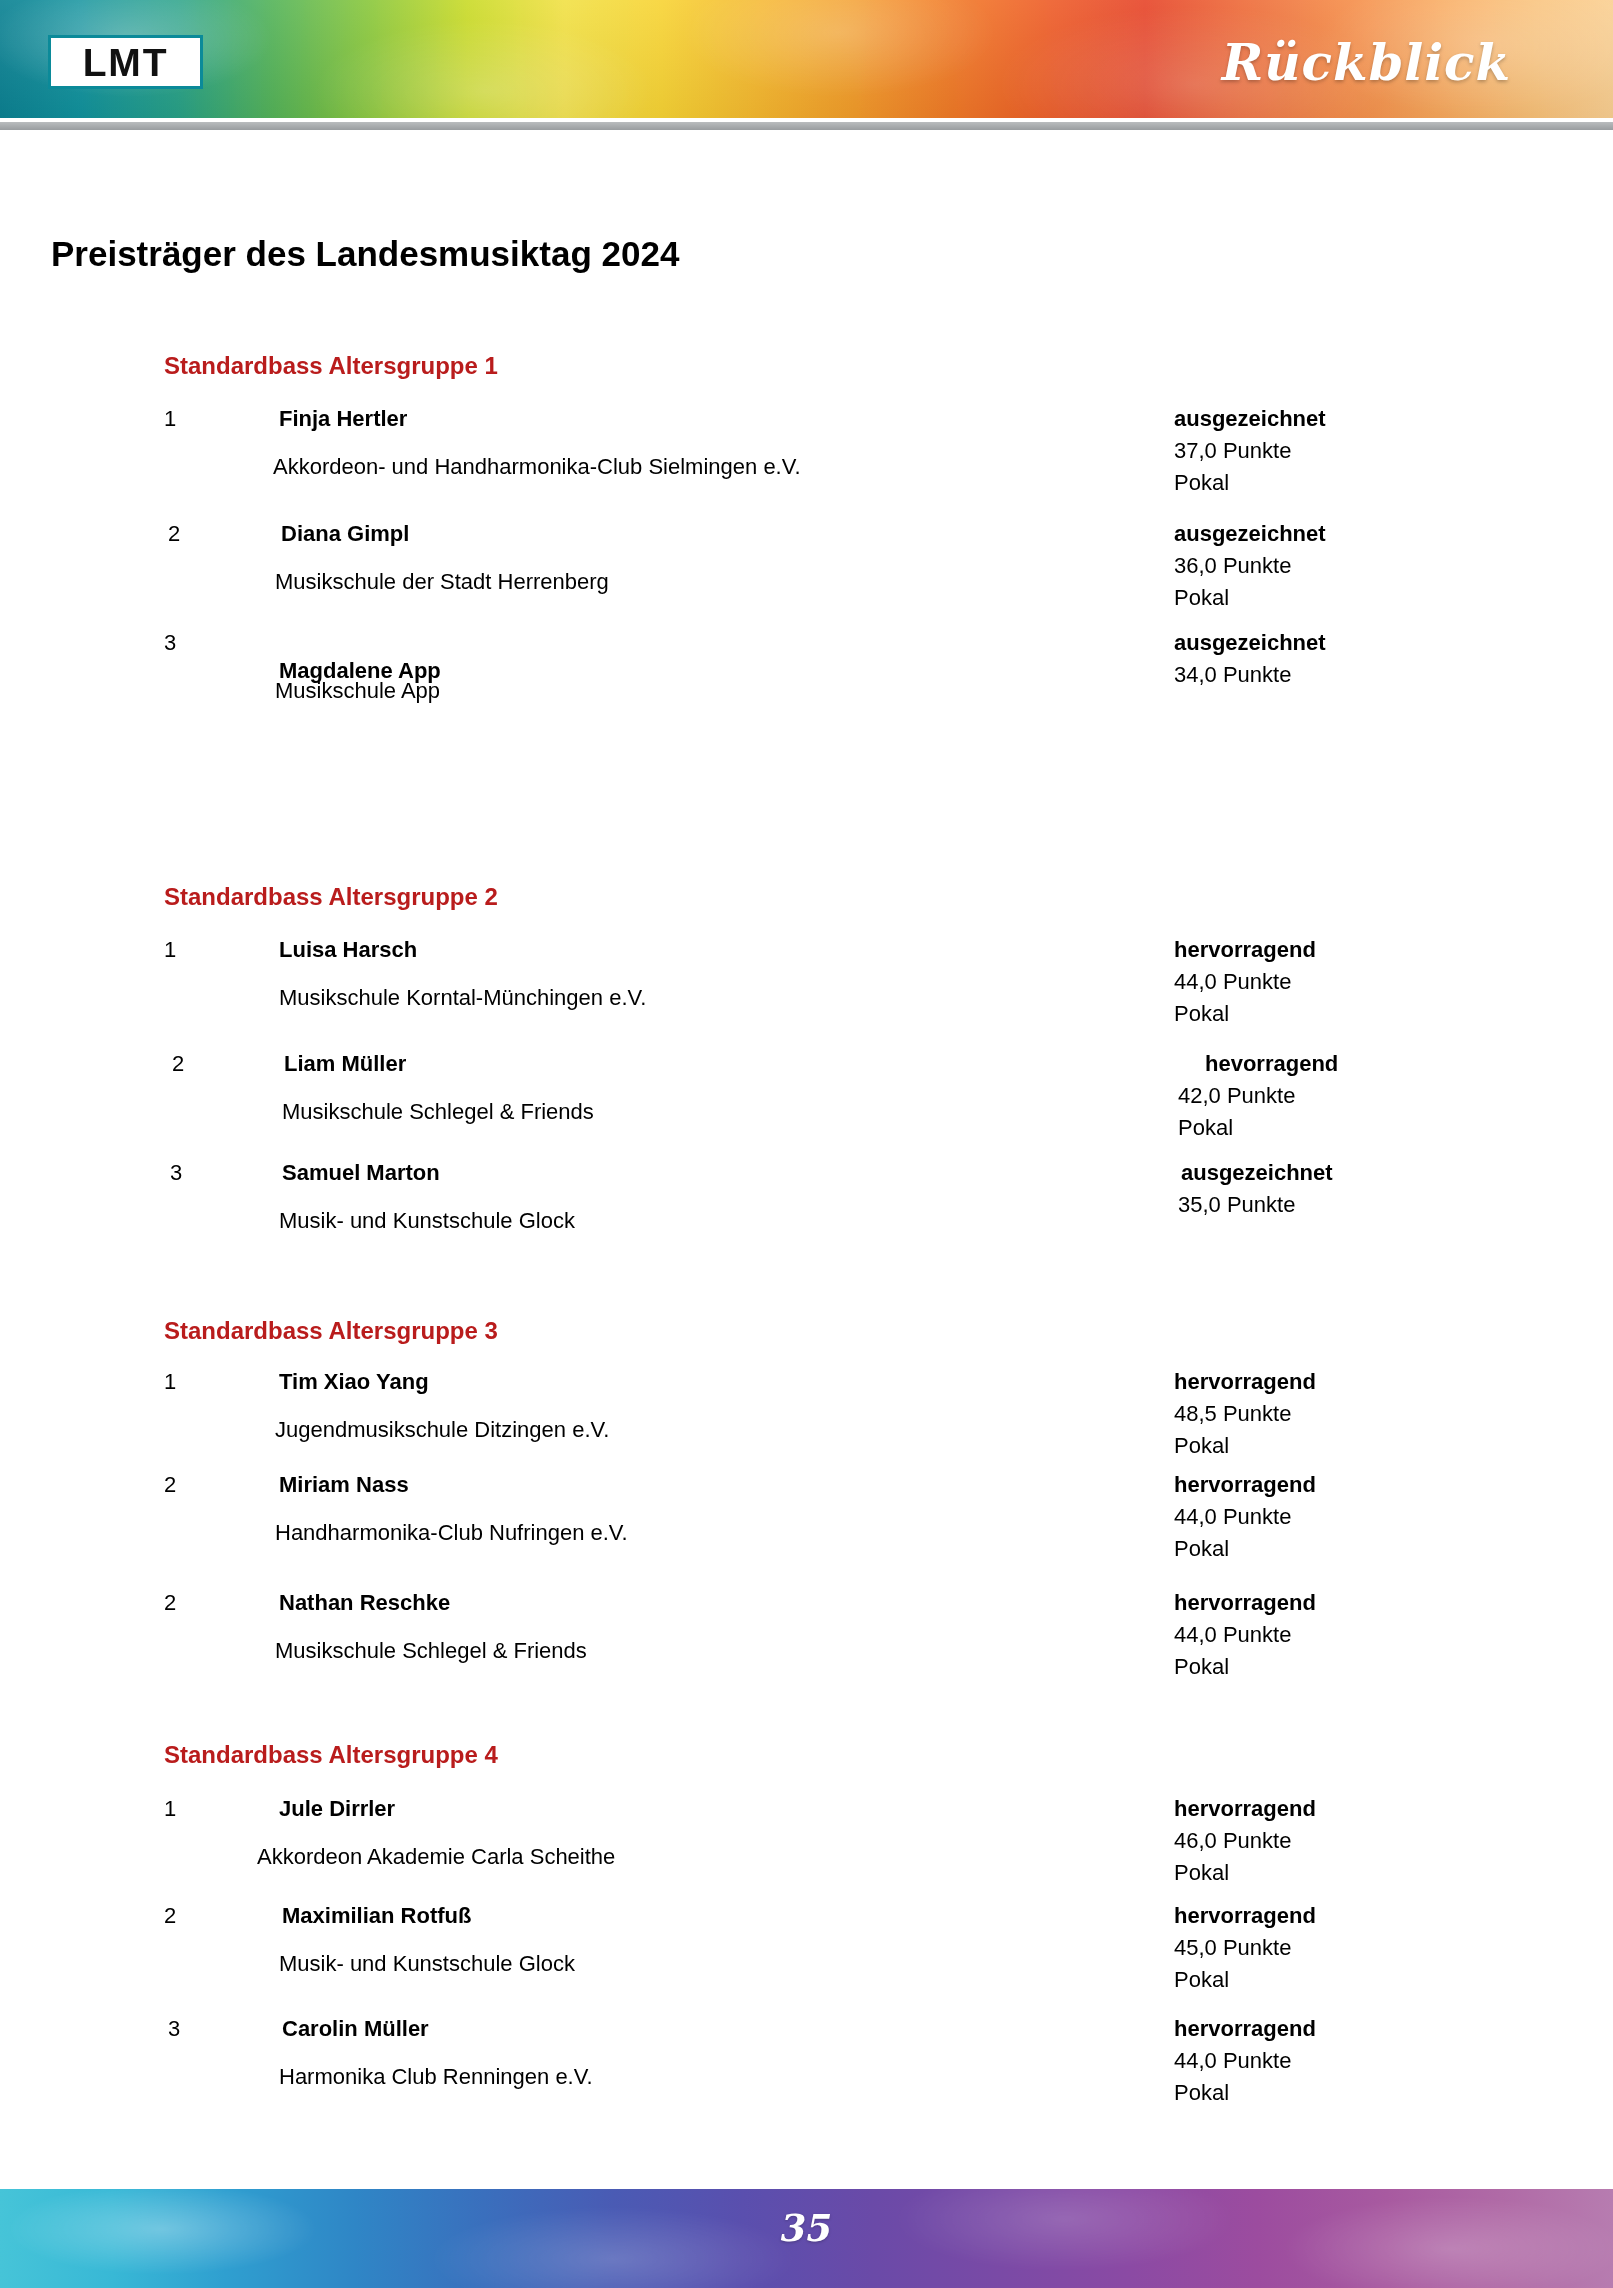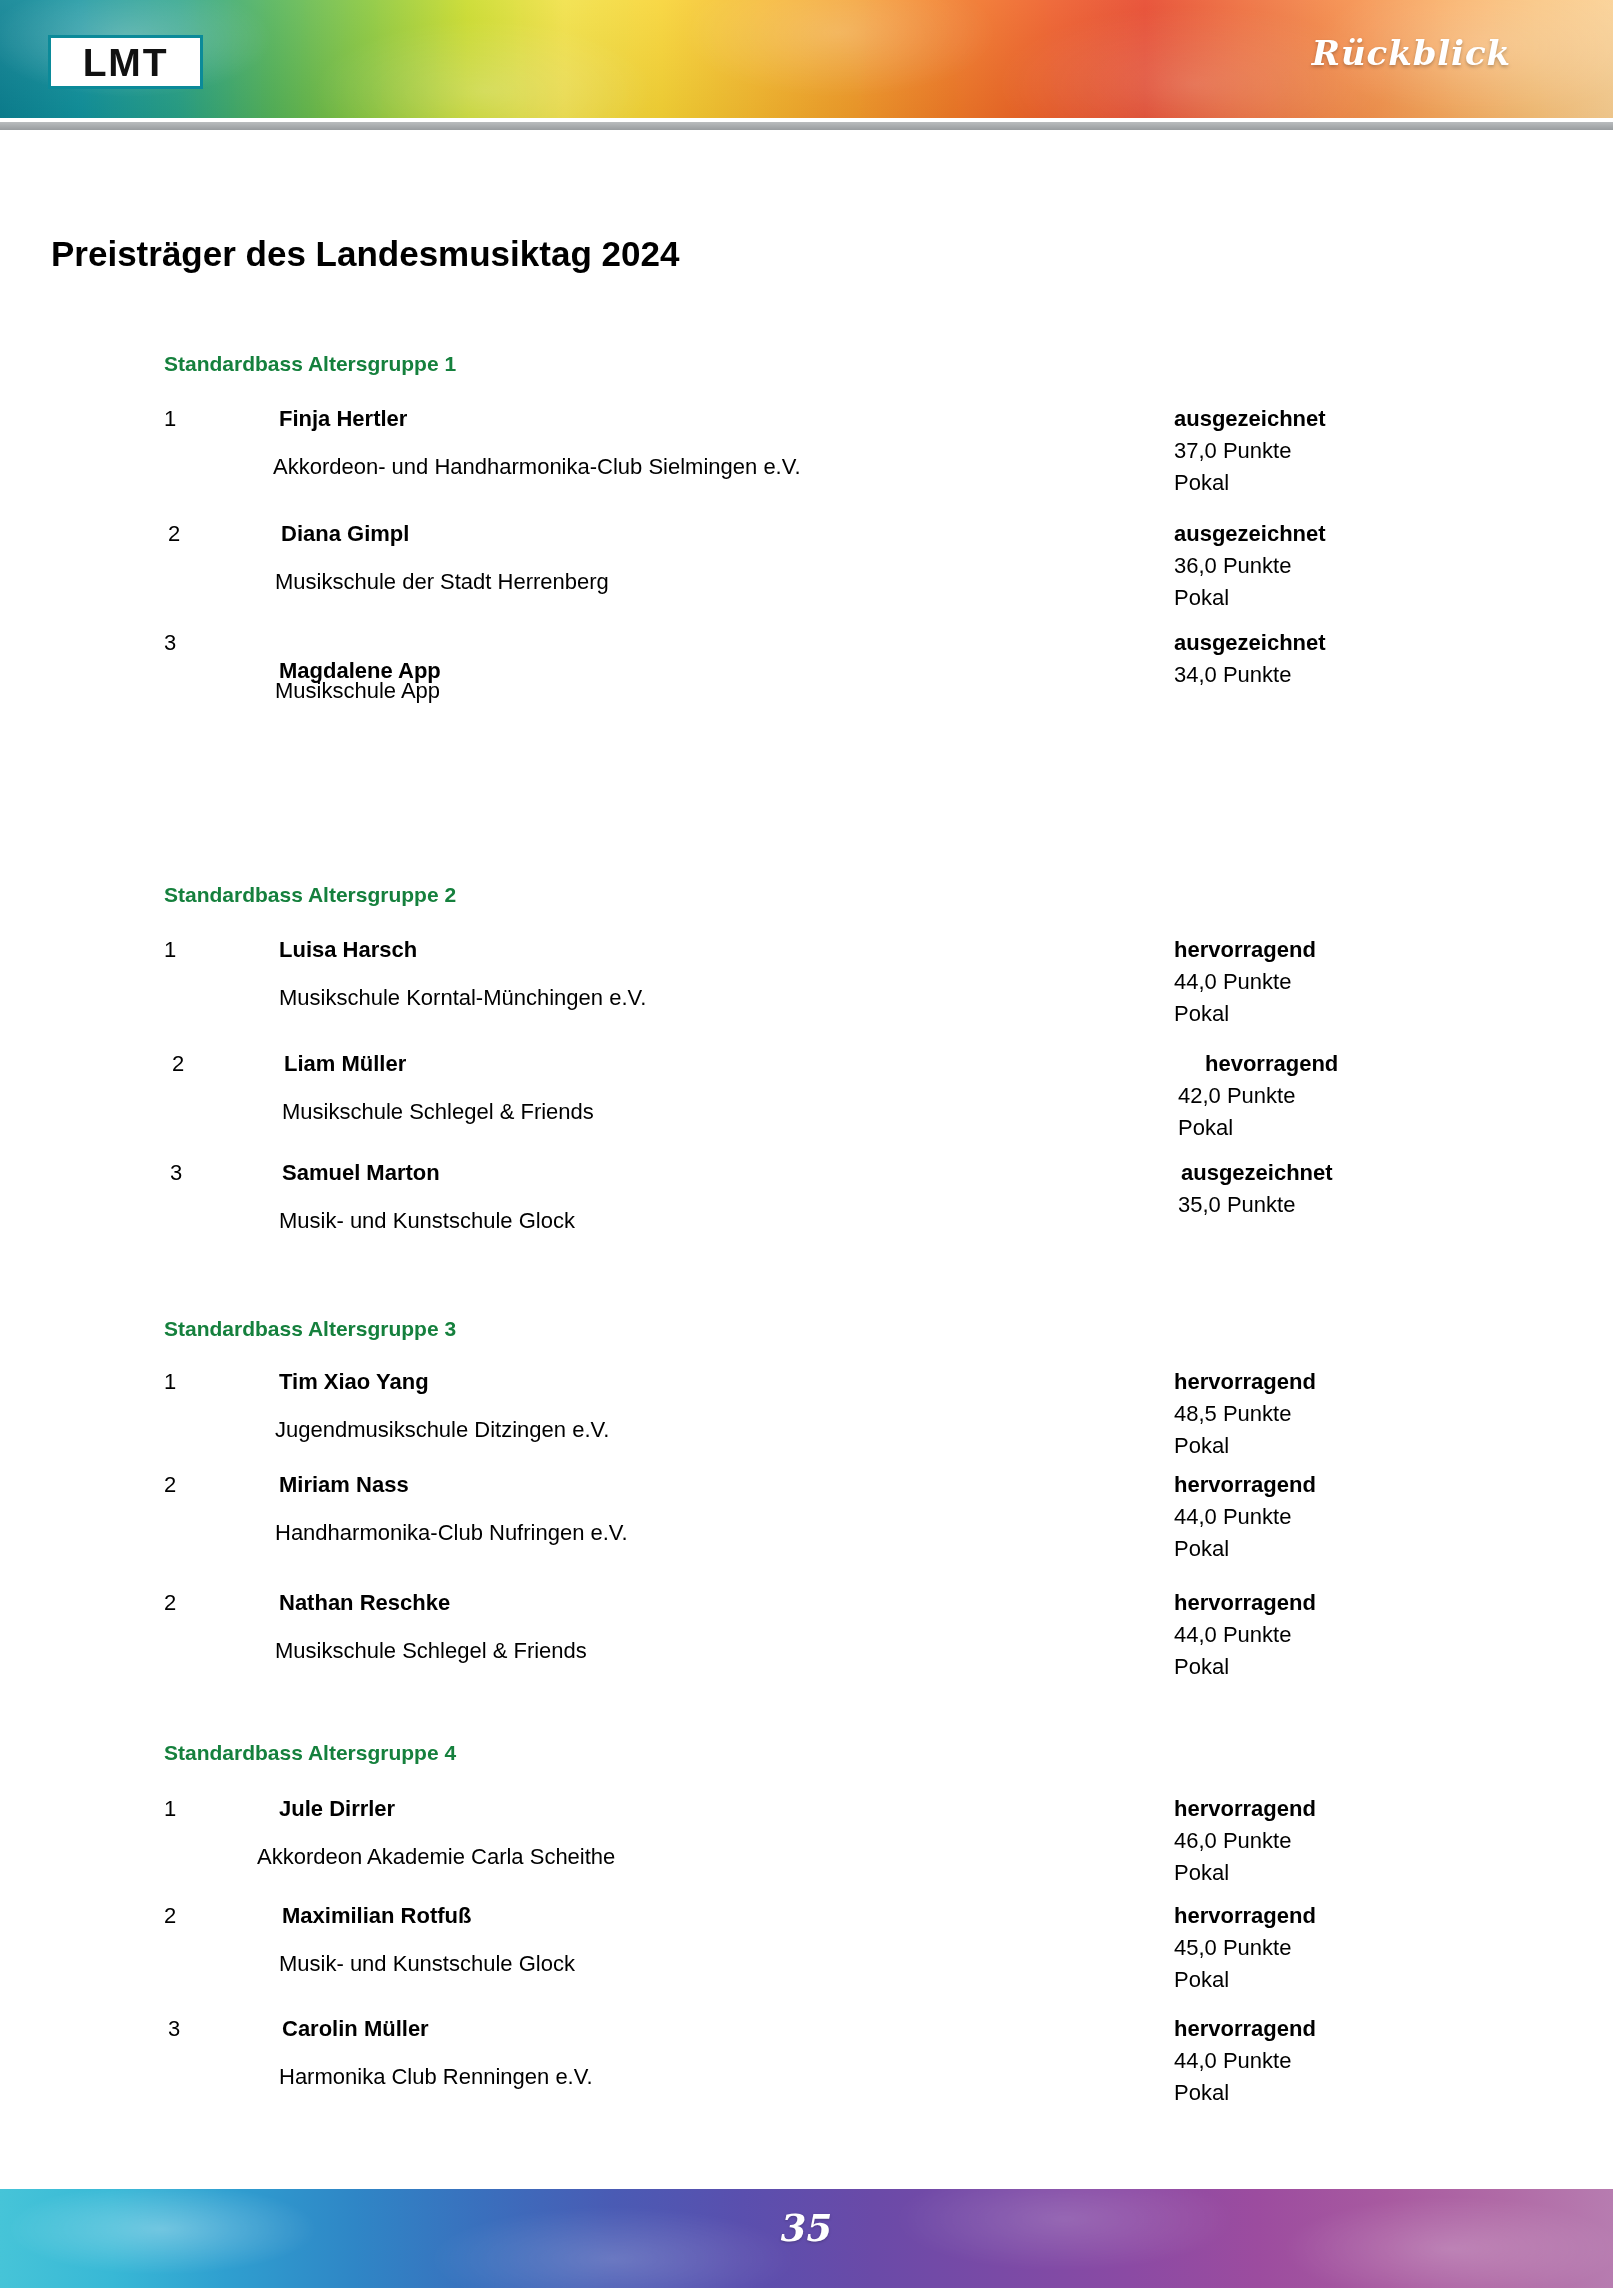--- a/index.html
+++ b/index.html
@@ -90,21 +90,21 @@
     letter-spacing: 1.8px;
     color: #111111;
     line-height: 1;
   }
   .header-script {
     position: absolute;
     right: 102px; top: 33px;
     font-family: "DejaVu Serif", serif;
     font-style: italic;
     font-weight: bold;
-    font-size: 34px;
+    font-size: 50px;
     color: #ffffff;
     text-shadow: 0 1.8px 3.7px rgba(0,0,0,0.25);
     letter-spacing: 0.9px;
   }
 
   
   .content {
     position: absolute;
     top: 142px; left: 0;
     width: 1613px;
@@ -119,23 +119,23 @@
 
   .section {
     position: absolute;
     left: 0;
     width: 1613px;
   }
   .section-title {
     position: absolute;
     left: 164px;
     top: 0;
-    font-size: 21px;
-    font-weight: bold;
-    color: #15803d;
+    font-size: 24px;
+    font-weight: bold;
+    color: #b91c1c;
   }
 
   .entry {
     position: absolute;
     left: 0;
     width: 1613px;
   }
   .entry .rank {
     position: absolute;
     font-size: 22px;

